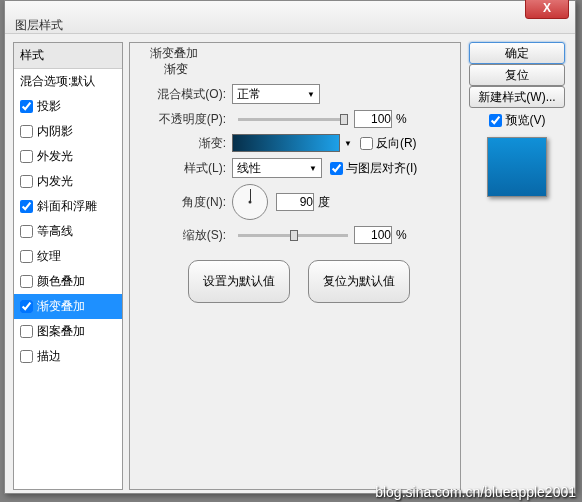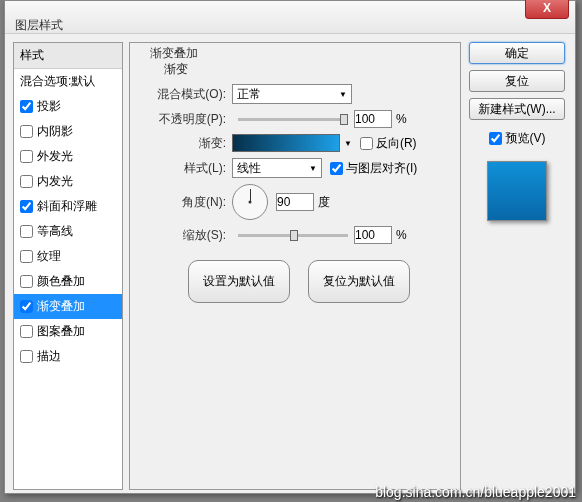--- a/index.html
+++ b/index.html
@@ -13,35 +13,35 @@
 .left-header { background: #e8e8e8; padding: 4px 6px; border-bottom: 1px solid #ccc; }
 .left-item { padding: 4px 6px; display: flex; align-items: center; cursor: pointer; }
 .left-item.selected { background: #1e90ff; color: #fff; }
 .left-item input[type=checkbox] { margin-right: 4px; }
 .left-item.indent { }
 .center-panel { flex: 1; border: 1px solid #999; background: #f0f0f0; padding: 8px 10px; position: relative; }
 .group-label { position: absolute; top: 2px; left: 16px; background: #f0f0f0; padding: 0 4px; color: #333; }
 .group-title { margin: 10px 0 6px 24px; font-weight: normal; color: #222; }
 .row { display: flex; align-items: center; margin: 6px 0; }
 .row-label { width: 92px; text-align: right; padding-right: 6px; color: #333; }
-.select-box { width: 120px; height: 20px; background: #fff; border: 1px solid #888; padding: 1px 4px; display: flex; align-items: center; justify-content: space-between; }
+.select-box { width: 88px; height: 20px; background: #fff; border: 1px solid #888; padding: 1px 4px; display: flex; align-items: center; justify-content: space-between; }
 .dropdown-arrow { font-size: 8px; }
 .slider-track { width: 110px; height: 3px; background: #bbb; position: relative; margin: 0 6px; }
 .slider-thumb { position: absolute; top: -4px; width: 8px; height: 11px; background: #ddd; border: 1px solid #666; }
-.num-input { width: 38px; height: 18px; border: 1px solid #888; background: #fff; text-align: left; }
+.num-input { width: 38px; height: 18px; border: 1px solid #888; background: #fff; text-align: right; }
 .unit { margin-left: 4px; }
 .gradient-swatch { width: 108px; height: 18px; background: linear-gradient(to right, #062f4a, #1da0e8); border: 1px solid #666; }
 .chk { display: flex; align-items: center; margin-left: 8px; }
 .chk input { margin-right: 3px; }
 .angle-dial { width: 36px; height: 36px; border: 1px solid #888; border-radius: 50%; background: #f8f8f8; position: relative; margin-right: 8px; }
 .angle-dial::after { content: ""; position: absolute; left: 50%; top: 4px; width: 1px; height: 14px; background: #333; }
 .angle-dial::before { content: ""; position: absolute; left: 50%; top: 50%; width: 3px; height: 3px; background: #333; border-radius: 50%; transform: translate(-50%,-50%); }
 .btn-row { display: flex; gap: 10px; justify-content: center; margin-top: 16px; }
 .ps-btn { padding: 12px 14px; background: linear-gradient(#fdfdfd,#e4e4e4); border: 1px solid #888; border-radius: 10px; cursor: pointer; margin-left: 8px; }
-.right-panel { width: 106px; padding-left: 6px; display: flex; flex-direction: column; gap: 6px; align-items: center; }
+.right-panel { width: 106px; padding-left: 6px; display: flex; flex-direction: column; align-items: center; }
 .r-btn { width: 96px; height: 22px; background: linear-gradient(#fdfdfd,#e4e4e4); border: 1px solid #888; border-radius: 3px; cursor: pointer; text-align: center; line-height: 20px; }
 .r-btn.primary { border: 1px solid #4a90d9; box-shadow: 0 0 2px #4a90d9; }
 .preview-row { display: flex; align-items: center; margin-top: 4px; }
 .preview-row input { margin-right: 4px; }
 .preview-swatch { width: 60px; height: 60px; background: linear-gradient(#1090d8,#0868a8); border: 1px solid #888; margin-top: 8px; box-shadow: 2px 2px 4px rgba(0,0,0,0.4); }
 .watermark { position: absolute; right: 6px; bottom: 2px; color: #fff; font-size: 14px; text-shadow: 1px 1px 2px #000; }
 </style>
 </head>
 <body>
 

